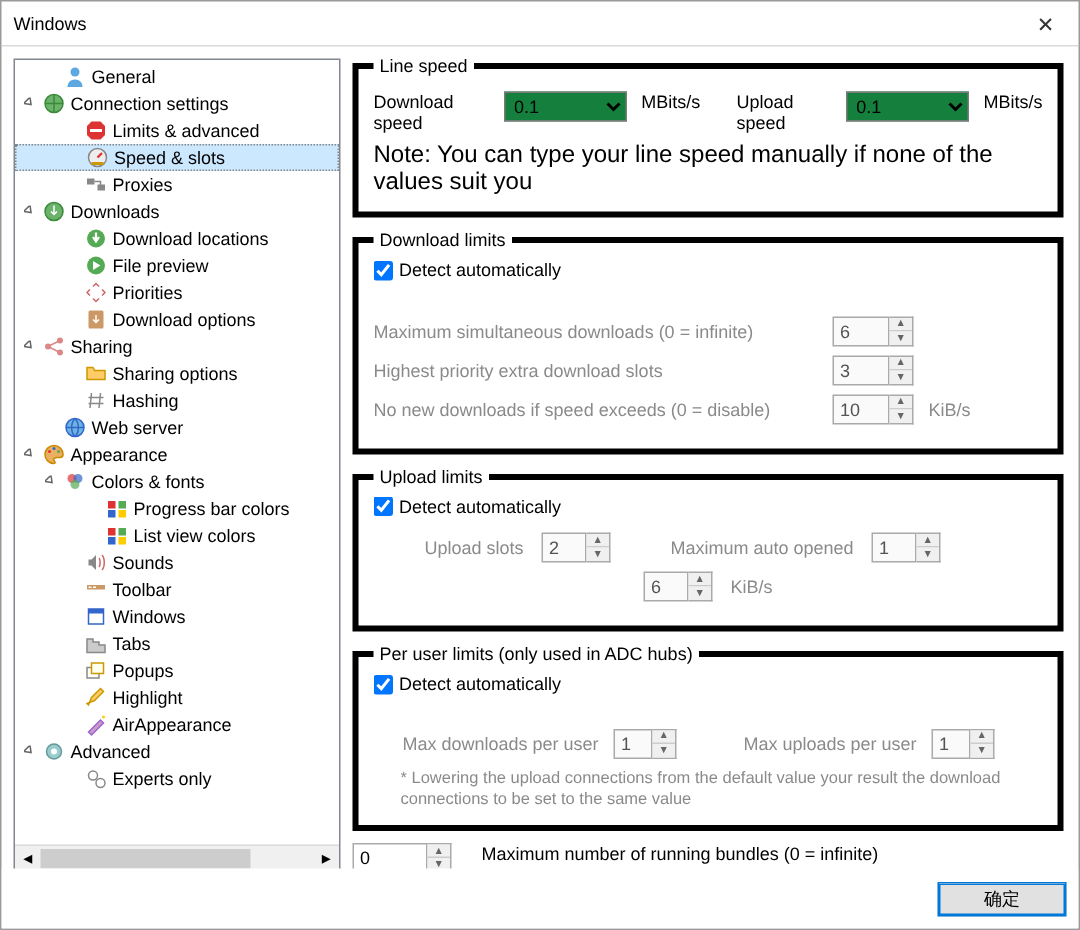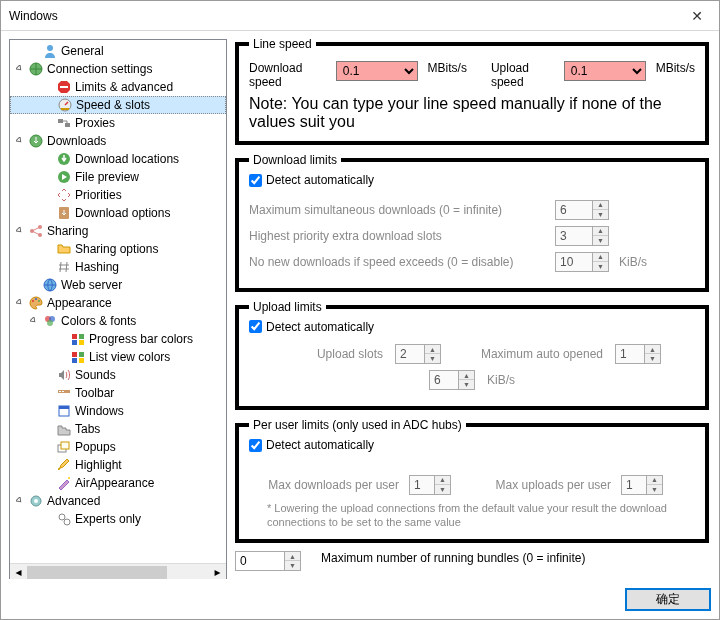--- a/index.html
+++ b/index.html
@@ -17,21 +17,21 @@
 .icon { width: 16px; height: 16px; display: inline-flex; align-items: center; justify-content: center; margin: 0 3px 0 0; }
 .tree-label { font-size: 12px; }
 .sidebar-scroll-h { position: absolute; left: 0; right: 0; bottom: 0; height: 17px; background: #f0f0f0; border-top: 1px solid #dcdcdc; display: flex; align-items: center; }
 .sidebar-scroll-h .sb-btn { width: 17px; height: 17px; display: flex; align-items: center; justify-content: center; background: #f0f0f0; }
 .sidebar-scroll-h .sb-track { flex: 1; height: 17px; background: #f0f0f0; position: relative; }
 .sidebar-scroll-h .sb-thumb { position: absolute; left: 0; top: 2px; height: 13px; width: 140px; background: #cdcdcd; }
 .main { flex: 1; padding: 6px 10px 0 4px; overflow: hidden; }
 fieldset { border: 4px solid #000000; margin-bottom: 8px; padding: 6px 10px 10px 10px; position: relative; }
 legend { font-size: 12px; padding: 0 4px; background: #fff; }
 .row { display: flex; align-items: flex-start; gap: 6px; margin: 4px 0; }
-select.combo { border: 1px solid #7a7a7a; height: 20px; width: 90px; padding: 0 2px; background: #fca5a5; }
+select.combo { border: 1px solid #7a7a7a; height: 20px; width: 90px; padding: 0 2px; background: #15803d; }
 .note { font-size: 16px; margin-top: 6px; }
 label.cb { display: inline-flex; align-items: center; gap: 4px; }
 input[type=checkbox] { width: 13px; height: 13px; }
 .disabled { color: #8a8a8a; }
 .spinner { display: inline-flex; align-items: center; }
 .spinner input { width: 38px; height: 20px; border: 1px solid #aaa; padding: 0 4px; text-align: left; }
 .spinner .sp-btns { display: flex; flex-direction: column; border: 1px solid #aaa; border-left: none; }
 .spinner .sp-btn { width: 15px; height: 9px; background: #f0f0f0; display: flex; align-items: center; justify-content: center; font-size: 7px; line-height: 7px; color: #666; border-bottom: 1px solid #ccc; }
 .spinner .sp-btn:last-child { border-bottom: none; }
 .group-row { display: flex; align-items: center; justify-content: flex-start; gap: 6px; margin: 6px 0; }
@@ -377,21 +377,21 @@
       </div>
       <div class="note">Note: You can type your line speed manually if none of the values suit you</div>
     </fieldset>
 
     <fieldset>
       <legend>Download limits</legend>
       <label class="cb">
           <input type="checkbox" checked="" style="">
           <span>Detect automatically</span>
         </label>
-      <div class="group-row" style="margin-top:10px">
+      <div class="group-row" style="margin-top:21px">
           <span class="disabled" style="width:300px">Maximum simultaneous downloads (0 = infinite)</span>
           <span class="spinner">
             <input disabled="" value="6" style="">
             <span class="sp-btns">
               <span class="sp-btn">▲</span>
               <span class="sp-btn">▼</span>
             </span>
           </span>
         </div>
       <div class="group-row">
@@ -416,21 +416,21 @@
           <span class="unit disabled">KiB/s</span>
         </div>
     </fieldset>
 
     <fieldset>
       <legend>Upload limits</legend>
       <label class="cb">
           <input type="checkbox" checked="" style="">
           <span>Detect automatically</span>
         </label>
-      <div class="group-row" style="margin-top:8px;justify-content:center;gap:12px">
+      <div class="group-row" style="margin-top:8px;justify-content:flex-start;gap:12px">
         <span class="disabled label-right" style="width:100px">Upload slots</span>
         <span class="spinner">
             <input disabled="" style="width: 30px;" value="2">
             <span class="sp-btns">
               <span class="sp-btn">▲</span>
               <span class="sp-btn">▼</span>
             </span>
           </span>
         <span class="disabled label-right" style="width:150px">Maximum auto opened</span>
         <span class="spinner">

